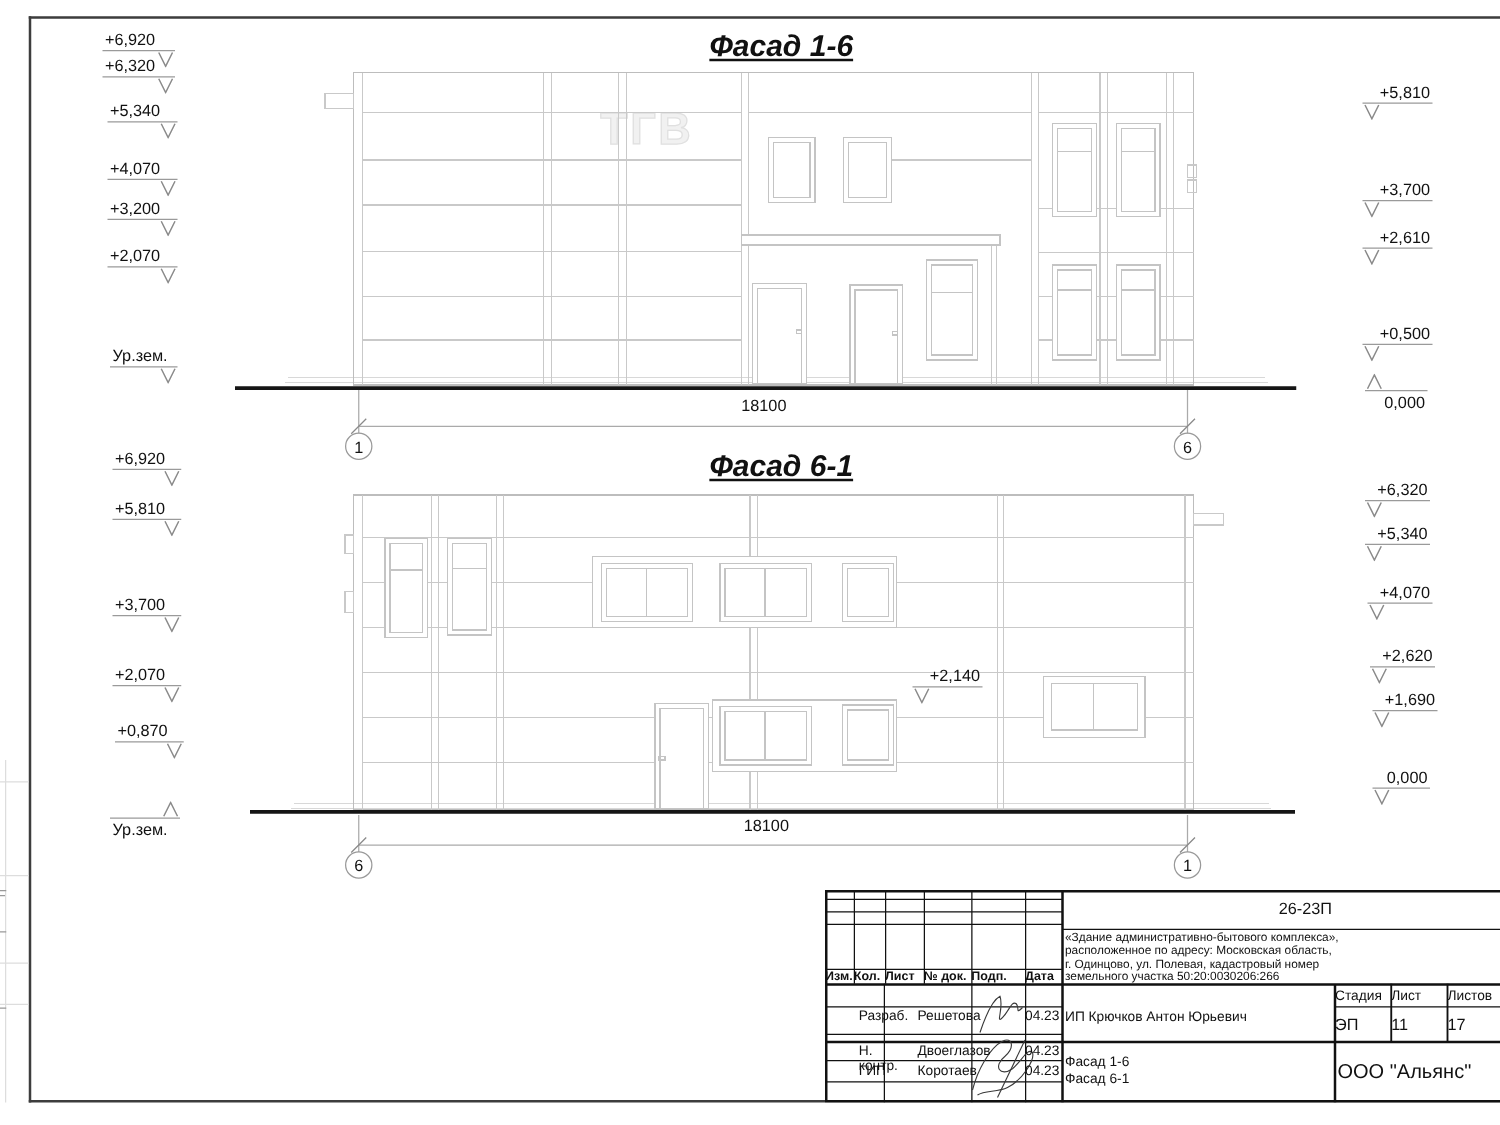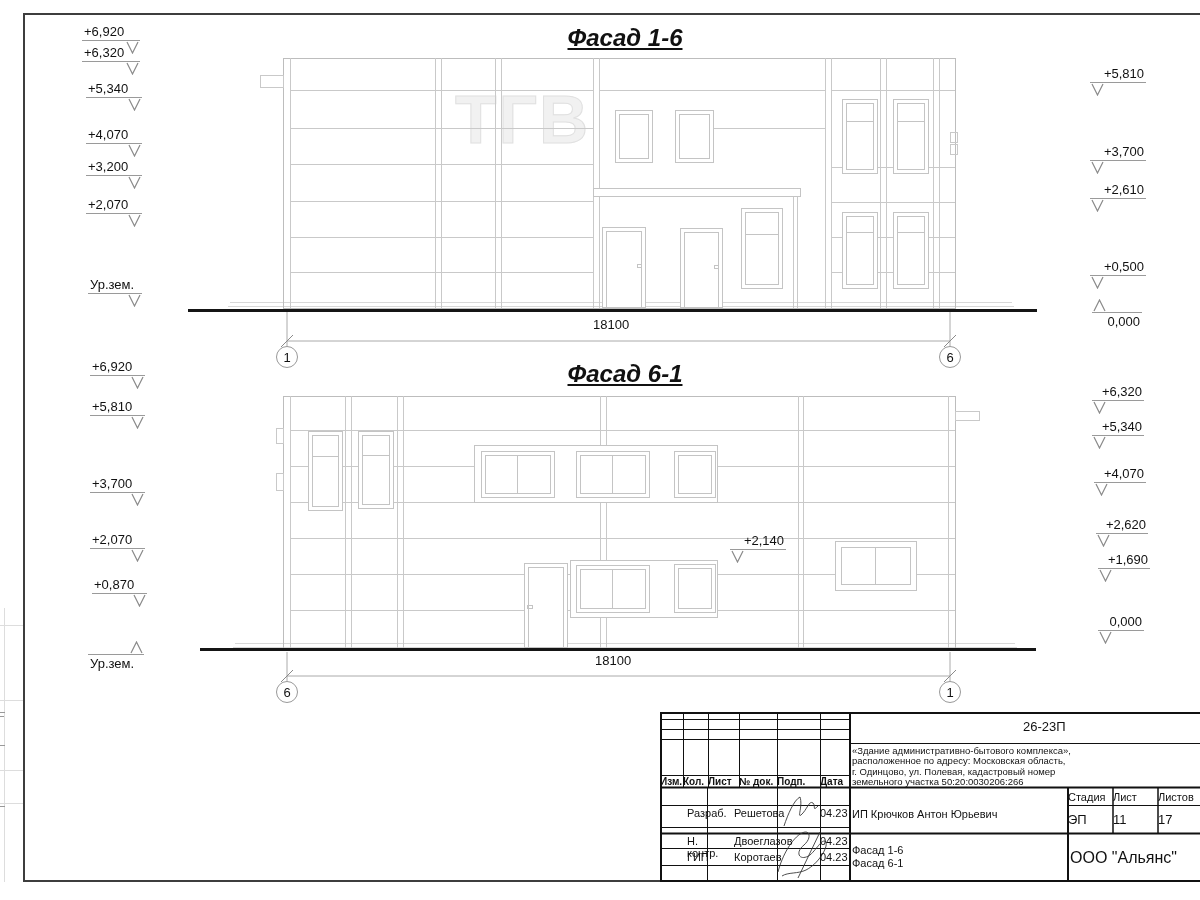--- a/index.html
+++ b/index.html
@@ -14,21 +14,21 @@
   .strip-line { position:absolute; background:#ddd; }
   .strip-tick { position:absolute; background:#999; }
 
   
   .ftitle { position:absolute; width:170px; text-align:center; font-size:24px;
             font-weight:bold; font-style:italic; text-decoration:underline; }
 
   
   .wm { position:absolute; text-align:center; font-weight:bold; color:#f1f1f1;
         -webkit-text-stroke:1px #e0e0e0; letter-spacing:2px; line-height:1.05; }
-  .wm .l1 { font-size:68px; }
+  .wm .l1 { font-size:36px; }
   .wm .l2 { font-size:36px; }
 
   
   .mark { position:absolute; font-size:13px; line-height:14px; white-space:nowrap; }
   .mark .lbl { display:block; border-bottom:1px solid #9a9a9a; padding-bottom:1px; }
   .mark.tr .lbl { text-align:right; padding-right:2px; }
   .mark.tl .lbl { text-align:left; padding-left:2px; }
   .mark.up .lbl { border-bottom:none; border-top:1px solid #9a9a9a; padding-top:2px; }
   .arr { position:absolute; width:15px; height:13px; }
   .arr polyline { fill:none; stroke:#8a8a8a; stroke-width:1.2; }

